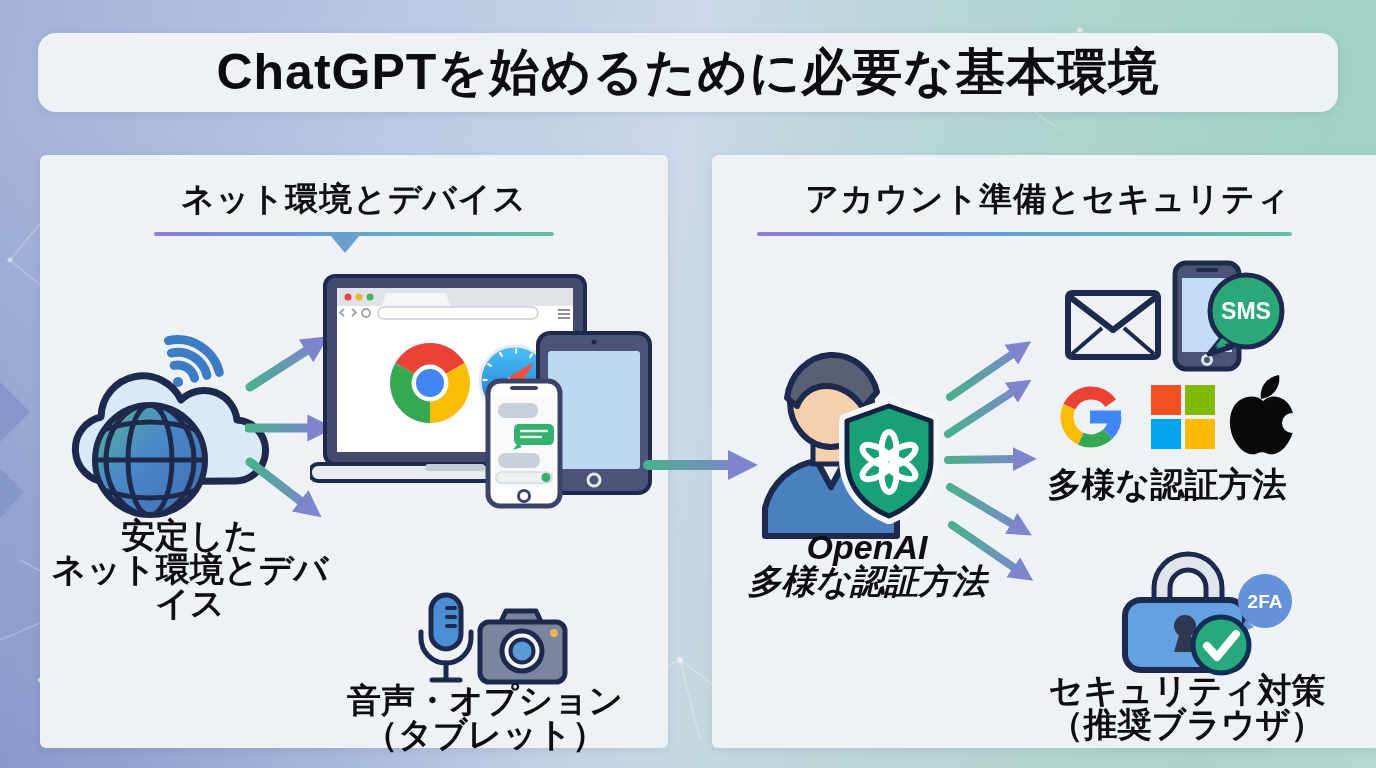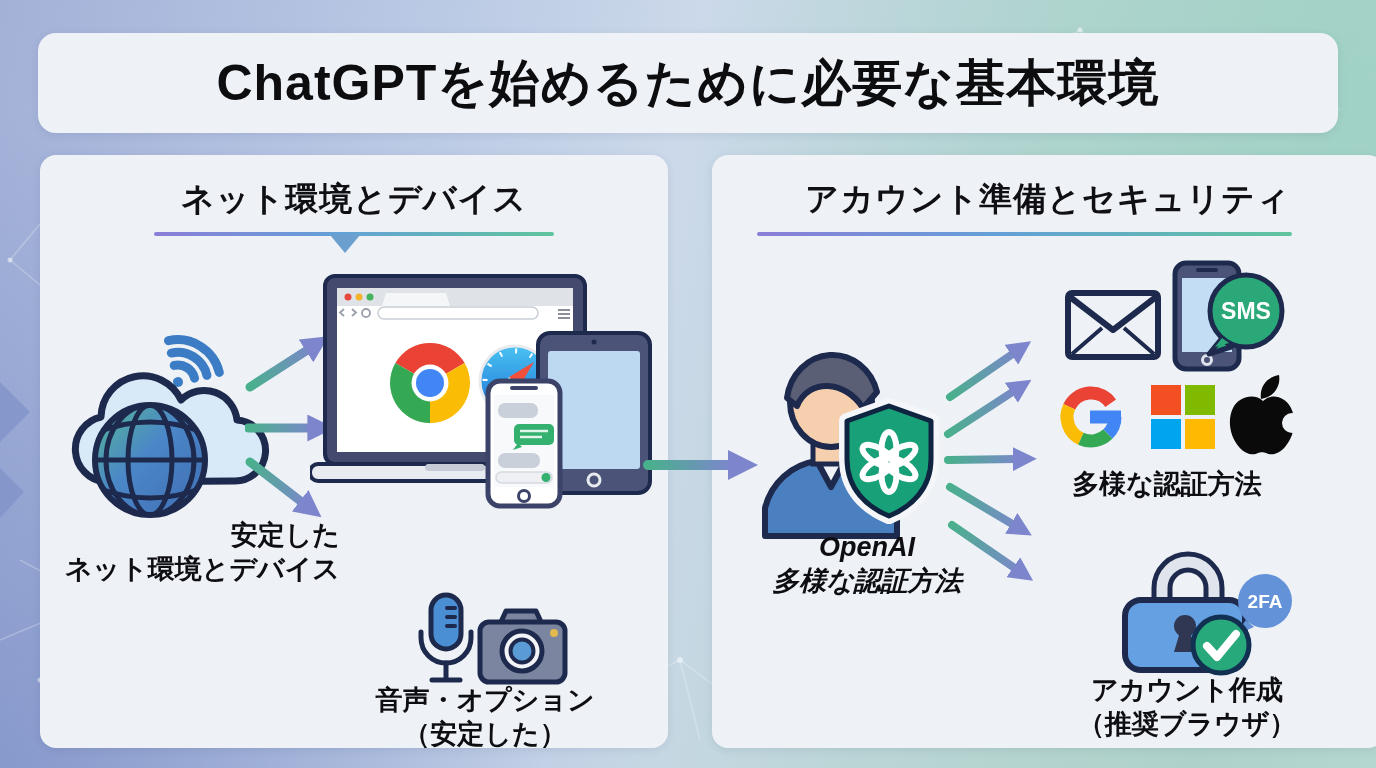--- a/index.html
+++ b/index.html
@@ -3,35 +3,35 @@
 <meta charset="utf-8">
 <style>
   html,body{margin:0;padding:0;}
   body{font-family:"Liberation Sans","DejaVu Sans",sans-serif;}
   #stage{position:relative;width:1376px;height:768px;overflow:hidden;
     background:
       radial-gradient(circle at 0% 100%, rgba(105,125,190,.55), transparent 42%),
       radial-gradient(circle at 100% 15%, rgba(150,210,195,.55), transparent 45%),
       linear-gradient(102deg,#a3b1d8 0%,#bac9e4 28%,#ccd9ea 46%,#b9d5d4 68%,#aed2c9 88%,#b6d7d1 100%);}
   .mesh{position:absolute;inset:0;z-index:0;}
-  .card{position:absolute;background:#eef2f7;border-radius:16px;z-index:1;
+  .card{position:absolute;background:#eef2f7;border-radius:6px;z-index:1;
     box-shadow:0 2px 8px rgba(40,60,100,.10);}
-  #title-banner{left:38px;top:33px;width:1300px;height:100px;border-radius:18px;
+  #title-banner{left:38px;top:33px;width:1300px;height:79px;border-radius:18px;
     display:flex;align-items:center;justify-content:center;}
   #title-banner h1{margin:0;font-size:50px;font-weight:700;color:#0d0d10;letter-spacing:1px;}
   #left-panel{left:40px;top:155px;width:628px;height:593px;}
   #right-panel{left:712px;top:155px;width:672px;height:593px;}
   .panel-heading{position:absolute;left:0;top:22px;width:100%;text-align:center;
     font-size:33px;font-weight:700;color:#101014;letter-spacing:1px;margin:0;}
   .underline{position:absolute;height:4px;border-radius:2px;
     background:linear-gradient(90deg,#8b7ed8,#64a0d8 45%,#5fc49d);}
   .pointer{position:absolute;width:0;height:0;border-left:15px solid transparent;
     border-right:15px solid transparent;border-top:18px solid #6b9fce;}
   .label{position:absolute;text-align:center;font-weight:700;color:#0d0d12;
-    font-size:27px;line-height:34px;}
+    font-size:34px;line-height:34px;}
   .illus{position:absolute;}
   svg text{font-family:"Liberation Sans","DejaVu Sans",sans-serif;}
 </style>
 </head>
 <body>
 
 <div id="stage">
 
   <svg class="mesh" width="1376" height="768" viewBox="0 0 1376 768">
     <g stroke="#ffffff" stroke-width="1.5" fill="none" opacity="0.25">
@@ -212,27 +212,27 @@
       </g>
       <g>
         <path d="M85,34 l6,-13 h30 l6,13 z" fill="#7b85a0" stroke="#1e2a4d" stroke-width="5" stroke-linejoin="round"></path>
         <rect x="65" y="32" width="85" height="60" rx="9" fill="#7b85a0" stroke="#1e2a4d" stroke-width="5"></rect>
         <circle cx="107" cy="61" r="20" fill="#f2f4f7" stroke="#1e2a4d" stroke-width="5"></circle>
         <circle cx="107" cy="61" r="11.5" fill="#5b9bd5" stroke="#1e2a4d" stroke-width="4"></circle>
         <circle cx="139" cy="43" r="4" fill="#e3b84e"></circle>
       </g>
     </svg>
 
-    <div class="label" style="left:0px;top:363px;width:300px;text-align:right;">
+    <div class="label" style="left:0px;top:363px;width:300px;">
       <div>安定した</div>
       <div>ネット環境とデバイス</div>
     </div>
     <div class="label" style="left:280px;top:528px;width:330px;">
       <div>音声・オプション</div>
-      <div>（安定した）</div>
+      <div>（タブレット）</div>
     </div>
   </div>
 
   <svg class="illus" style="left:640px;top:438px;z-index:3;" width="125" height="55" viewBox="0 0 125 55">
     <defs>
       <linearGradient id="lc" gradientUnits="userSpaceOnUse" x1="8" y1="27" x2="92" y2="27">
         <stop offset="0" stop-color="#49b08c"></stop>
           <stop offset="1" stop-color="#7d86cd"></stop>
         </linearGradient>
     </defs>
@@ -359,18 +359,18 @@
     </svg>
 
     <div class="label" style="left:15px;top:375px;width:280px;font-style:italic;">
       <div>OpenAI</div>
       <div>多様な認証方法</div>
     </div>
     <div class="label" style="left:325px;top:312px;width:260px;">
       <div>多様な認証方法</div>
     </div>
     <div class="label" style="left:330px;top:518px;width:290px;">
-      <div>アカウント作成</div>
+      <div>セキュリティ対策</div>
       <div>（推奨ブラウザ）</div>
     </div>
   </div>
 
 </div>
 
 </body></html>

